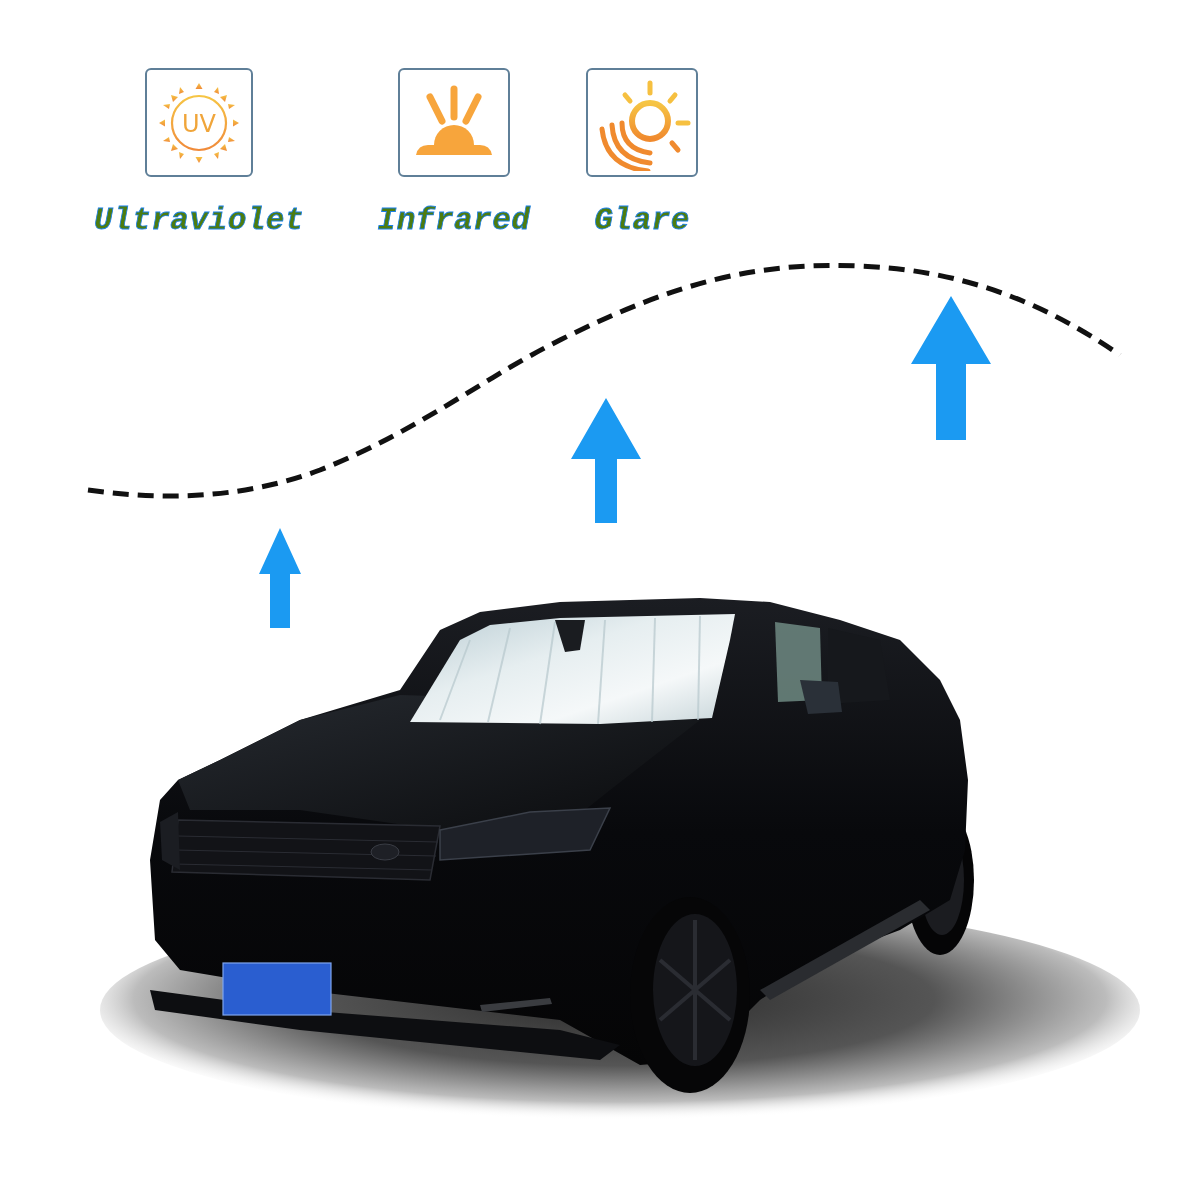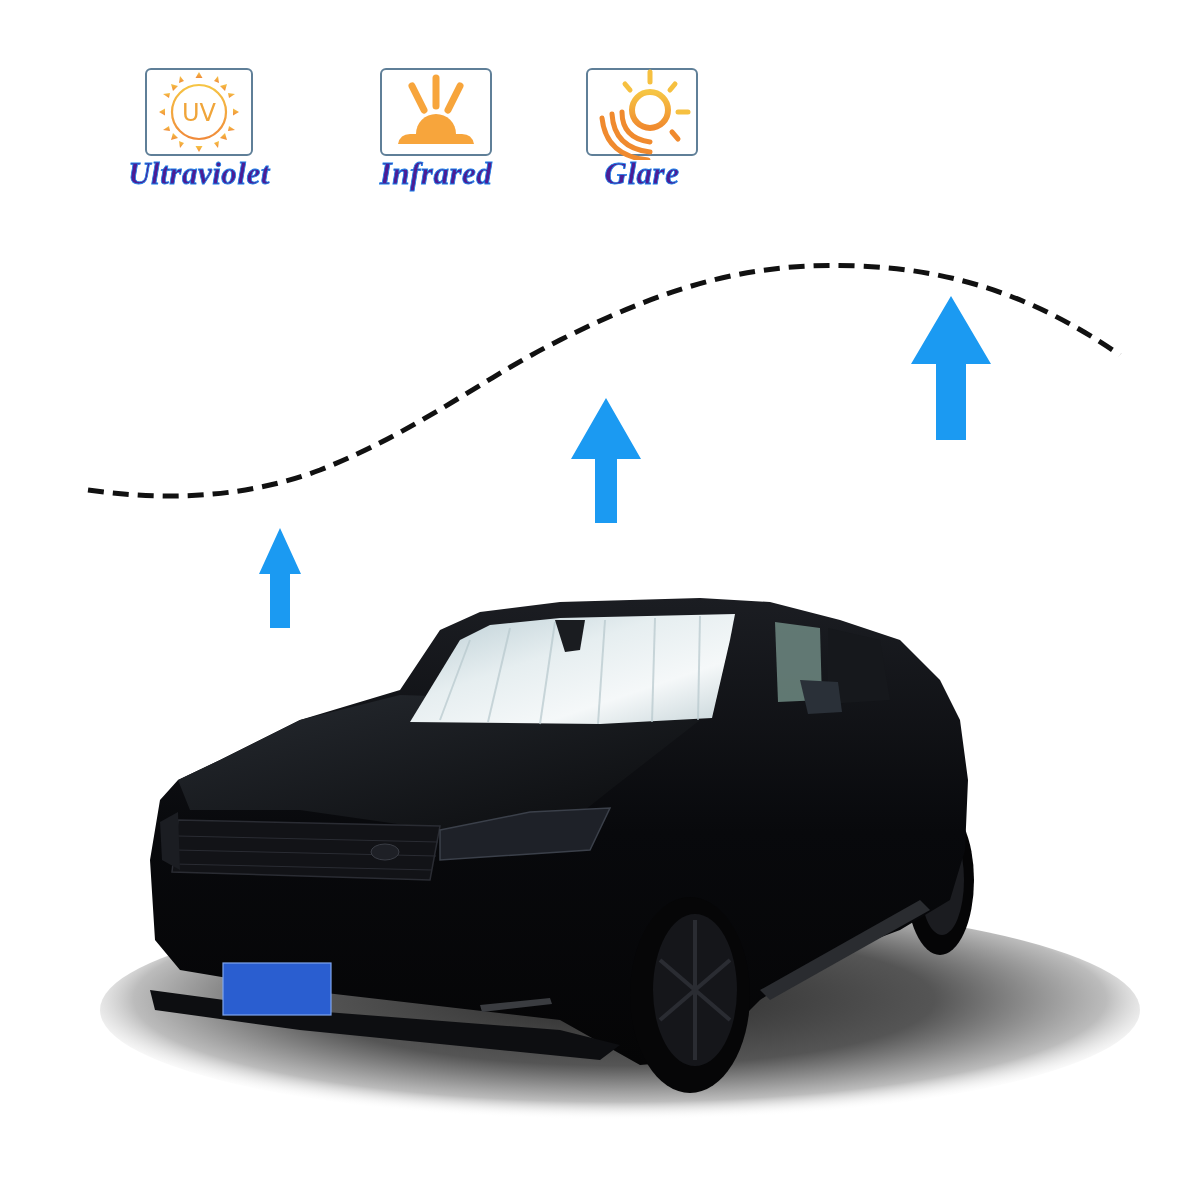--- a/index.html
+++ b/index.html
@@ -14,36 +14,37 @@
     .feature {
       position: absolute;
       top: 68px;
       width: 230px;
       display: flex;
       flex-direction: column;
       align-items: center;
     }
     .icon-box {
       width: 108px;
-      height: 88px;
+      height: 109px;
       border: 2px solid #5f7f98;
       border-radius: 6px;
       background: #ffffff;
       box-sizing: border-box;
       display: flex;
       align-items: center;
       justify-content: center;
     }
     .feature-label {
-      font-family: Liberation Serif, serif;
+      margin-top: 26px;
+      font-family: Liberation Mono, monospace;
       font-weight: 900;
       font-style: italic;
       font-size: 31px;
       letter-spacing: 0.5px;
-      color: #4c1d95;
+      color: #4d7c0f;
       -webkit-text-stroke: 0.8px #1a7fe8;
       white-space: nowrap;
     }
     .overlay-svg { position: absolute; left: 0; top: 0; }
   </style>
 </head>
 <body>
 
 <div class="canvas">
 
@@ -74,21 +75,21 @@
           <polygon points="84,66 78,62 77,67"></polygon>
           <polygon points="29,84 33,79 28,77"></polygon>
           <polygon points="67,84 68,77 63,79"></polygon>
         </g>
         <text x="48" y="57" text-anchor="middle" font-family="DejaVu Sans, sans-serif" font-size="24" fill="#f0a53a">UV</text>
       </svg>
     </div>
     <div class="feature-label">Ultraviolet</div>
   </div>
 
-  <div class="feature" style="left:321px;">
+  <div class="feature" style="left:339px;">
     <div class="icon-box" style="width:112px;">
       <svg width="100" height="96" viewBox="0 0 100 96">
         <g stroke="#f7a53c" stroke-width="7" stroke-linecap="round" fill="none">
           <line x1="50" y1="14" x2="50" y2="42"></line>
           <line x1="26" y1="22" x2="38" y2="46"></line>
           <line x1="74" y1="22" x2="62" y2="46"></line>
         </g>
         <path d="M30 70 A20 20 0 0 1 70 70 Z" fill="#f7a53c"></path>
         <path d="M12 80 Q14 70 24 70 L76 70 Q86 70 88 80 Z" fill="#f7a53c"></path>
       </svg>

